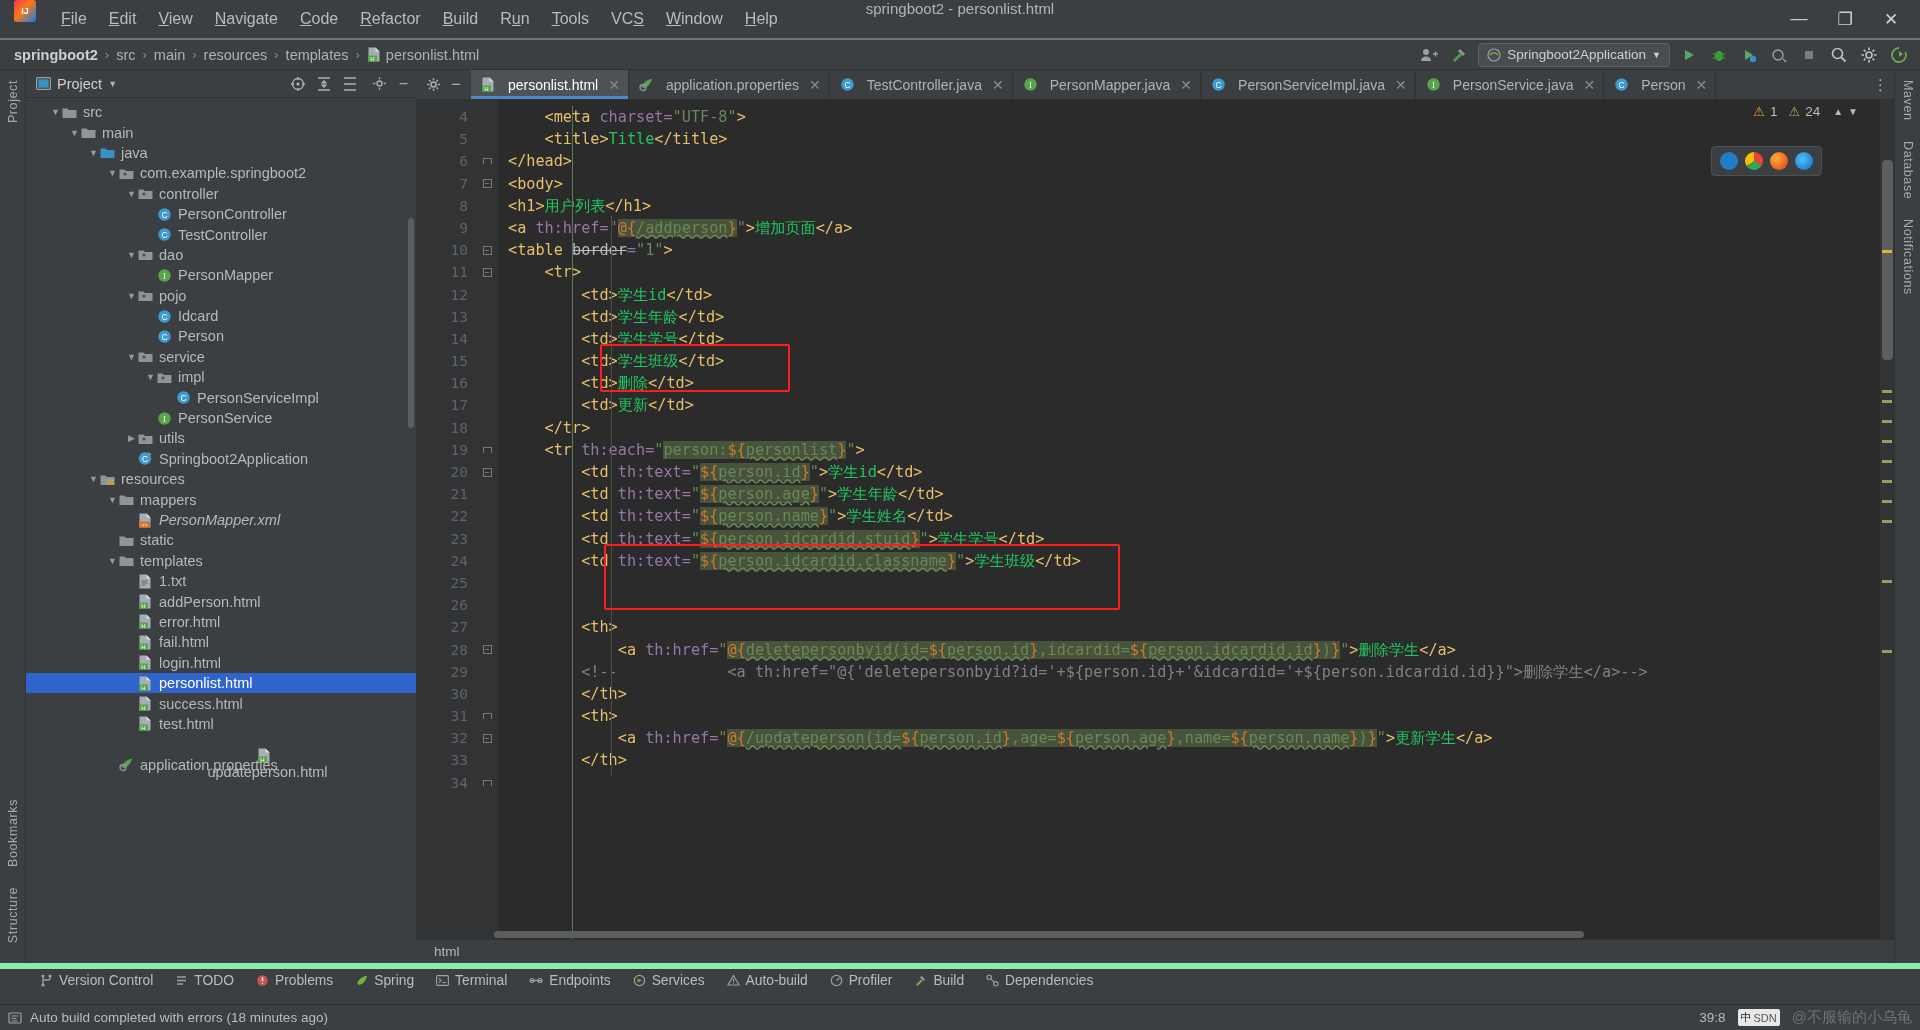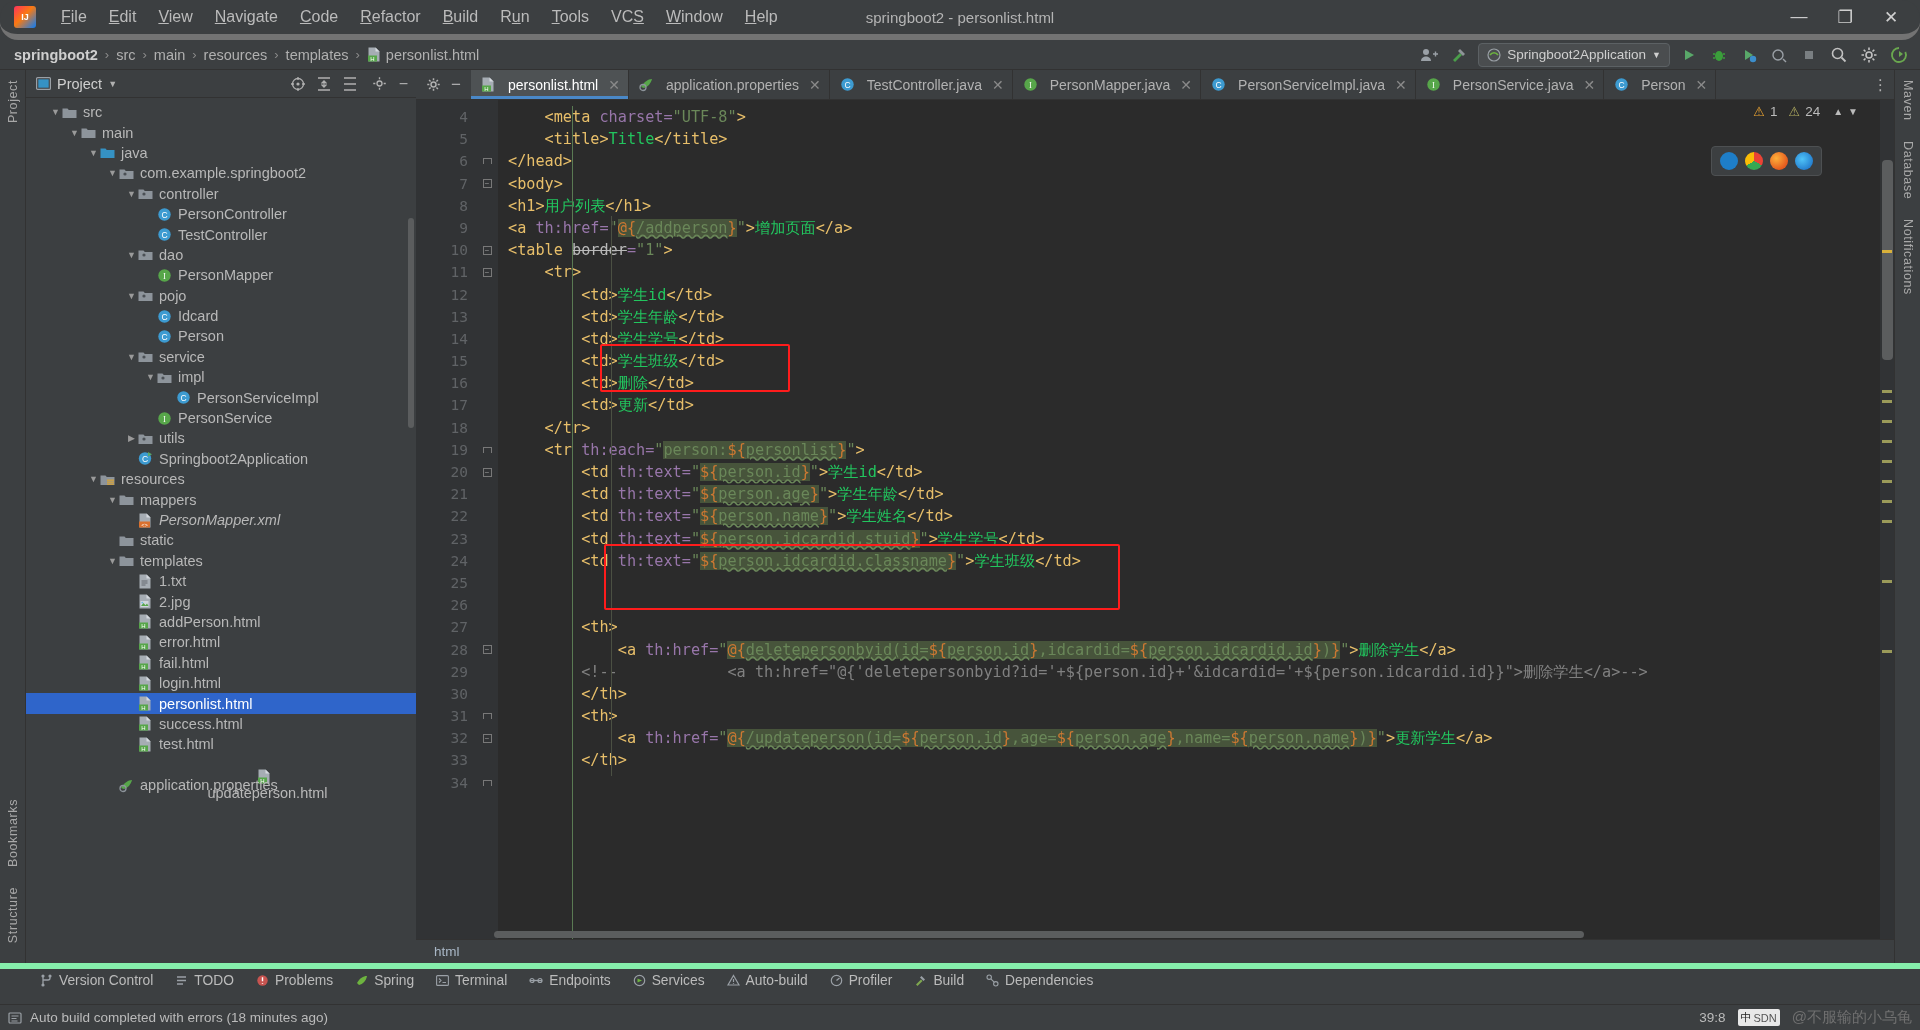--- a/index.html
+++ b/index.html
@@ -7,22 +7,22 @@
     width: 1920px; height: 1030px;
     background: #3c3f41;
     font-family: "Liberation Sans", "DejaVu Sans", sans-serif;
     overflow: hidden;
     color: #bbbbbb;
   }
   .app { width: 1920px; height: 1030px; display: flex; flex-direction: column; position: relative; }
 
   
   .titlebar {
-    height: 40px; background: #3c3f41; display: flex; align-items: center;
-    border-bottom: 6px solid #737373; flex: 0 0 40px; position: relative; border-radius: 18px;
+    height: 40px; background: #3c3f41; display: flex; 
+    border-bottom: 2px solid #737373; flex: 0 0 40px; position: relative;
   }
   .ij-logo {
     width: 22px; height: 22px; margin: 0 14px 0 14px; border-radius: 3px;
     background: linear-gradient(135deg, #fe315d 0%, #f97a12 45%, #087cfa 100%);
     position: relative; flex: 0 0 auto;
   }
   .ij-logo::after {
     content: "IJ"; position: absolute; inset: 0; color: #fff;
     font-size: 9px; font-weight: bold; display: flex; align-items: center; justify-content: center;
   }
@@ -627,33 +627,20 @@
           <div class="trow" style="padding-left: 99px;">
             <span class="arrow"></span>
             <span class="ticon">
               <svg width="14" height="15" viewBox="0 0 14 15">
                 <path d="M1.5 0.5h7l4 4v10h-11z" fill="#a6adb4"></path>
                 <path d="M8.5 0.5l4 4h-4z" fill="#d5dadf"></path>
                 <path d="M3.5 7h6M3.5 9h6M3.5 11h4" stroke="#5c6166" stroke-width="0.9"></path>
               </svg>
             </span>
             <span>1.txt</span>
-          </div>
-          <div class="trow" style="padding-left: 99px;">
-            <span class="arrow"></span>
-            <span class="ticon">
-              <svg width="14" height="15" viewBox="0 0 14 15">
-                <path d="M1.5 0.5h7l4 4v10h-11z" fill="#a6adb4"></path>
-                <path d="M8.5 0.5l4 4h-4z" fill="#d5dadf"></path>
-                <rect x="2.5" y="7" width="8" height="6" fill="#cfd6db"></rect>
-                <path d="M3 12l2.5-3 2 2.2 1.5-1.6 1.5 2.4z" fill="#57a64a"></path>
-                <circle cx="4.3" cy="8.6" r="0.9" fill="#6fb6e0"></circle>
-              </svg>
-            </span>
-            <span>2.jpg</span>
           </div>
           <div class="trow" style="padding-left: 99px;">
             <span class="arrow"></span>
             <span class="ticon">
               <svg width="14" height="15" viewBox="0 0 14 15">
                 <path d="M1.5 0.5h7l4 4v10h-11z" fill="#a6adb4"></path>
                 <path d="M8.5 0.5l4 4h-4z" fill="#d5dadf"></path>
                 <rect x="1" y="8.5" width="9" height="6" fill="#57a64a"></rect>
                 <text x="5.5" y="13.6" font-size="6" fill="#fff" text-anchor="middle" font-family="Liberation Sans">H</text>
               </svg>

